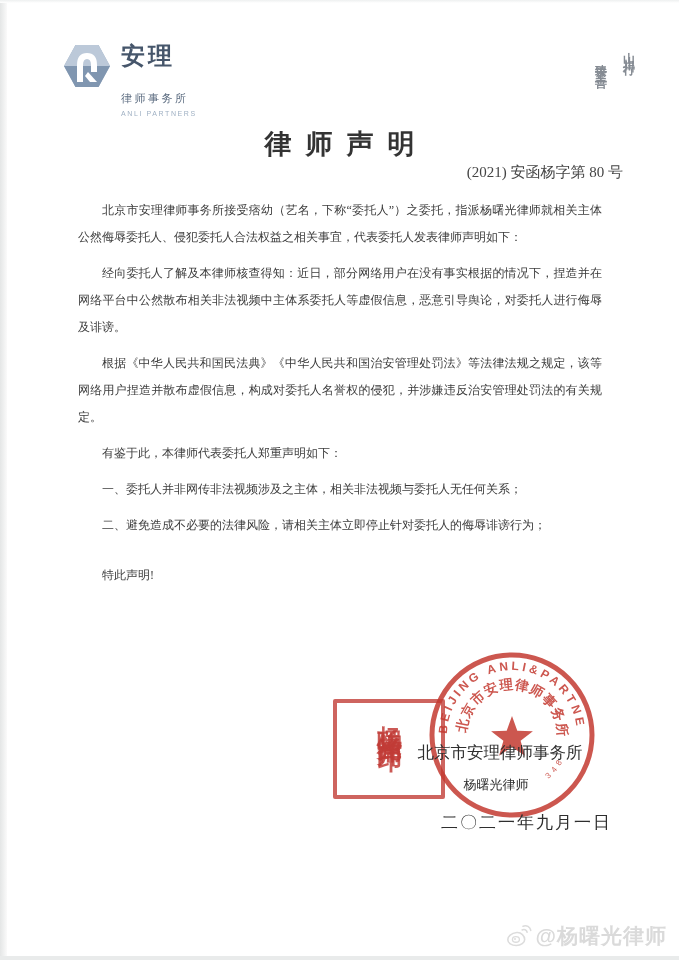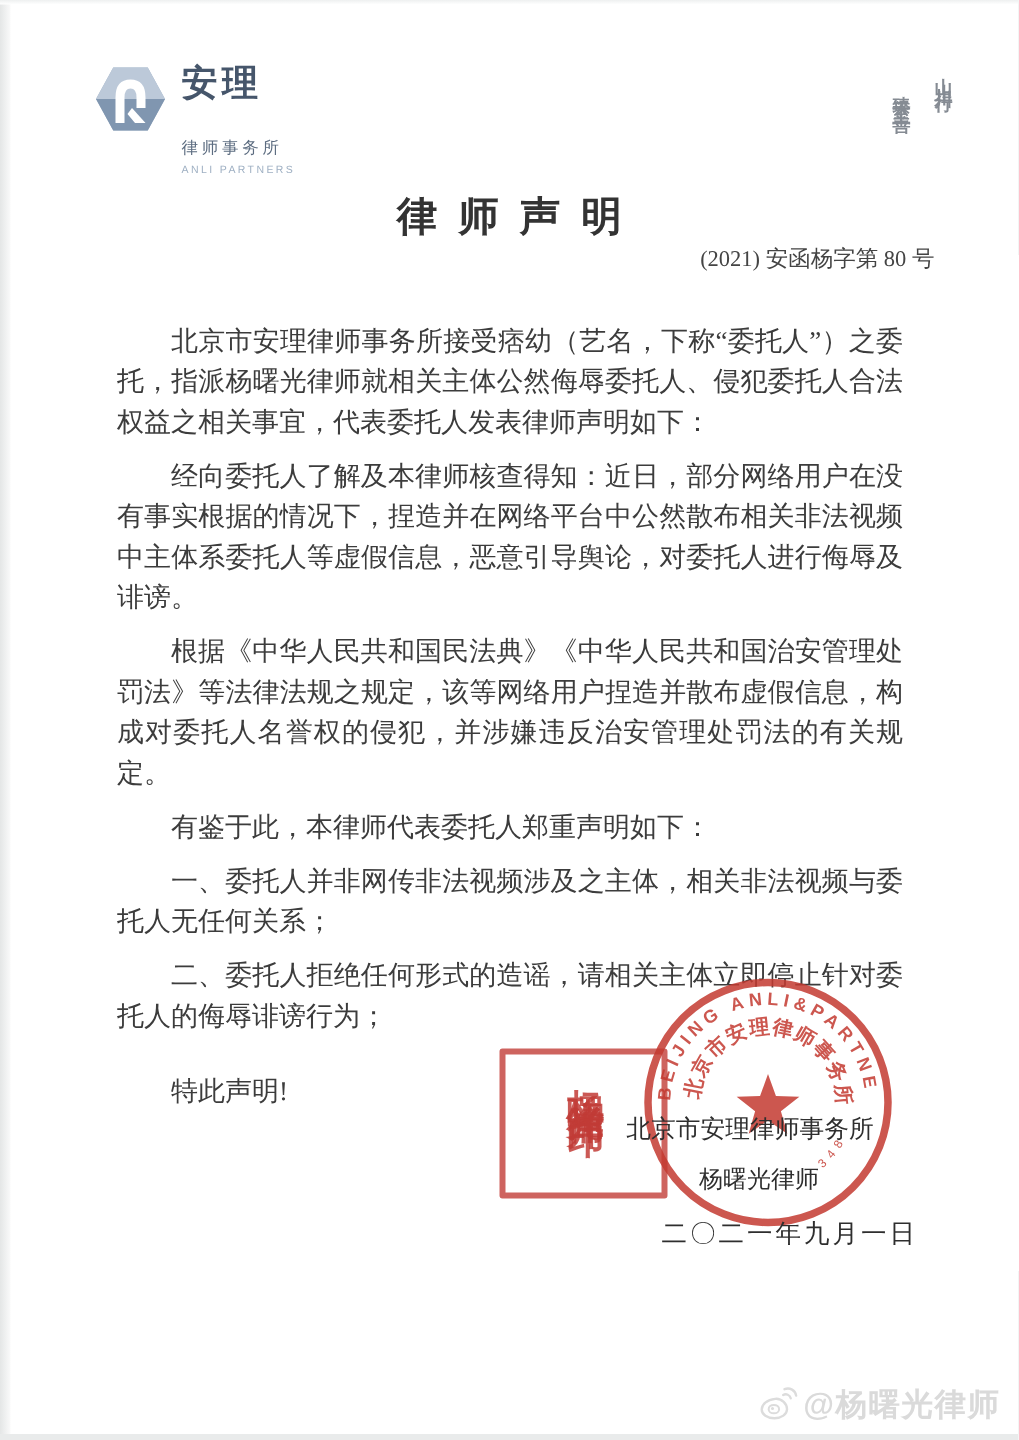--- a/index.html
+++ b/index.html
@@ -29,22 +29,22 @@
   }
   .motto .col-left { margin-top:12px; margin-right:16px; }
 
   
   .doc-title { position:absolute; top:126px; left:0; width:100%; text-align:center;
     font-size:27px; font-weight:bold; letter-spacing:14px; text-indent:14px; color:#333; }
   .doc-number { position:absolute; top:163px; left:0; width:595px; text-align:right;
     font-size:15px; color:#444;margin-left:28px; }
 
   
-  .body-text { position:absolute; top:214px; left:78px; width:524px;
-    font-size:18px; line-height:27px; text-align:justify; color:#3c3c3c; }
+  .body-text { position:absolute; top:197px; left:78px; width:524px;
+    font-size:12px; line-height:27px; text-align:justify; color:#3c3c3c; }
   .body-text p { text-indent:2em; margin-bottom:9px; }
   .body-text p.closing { margin-top:23px; }
 
   
   .seal-square {
     position:absolute; left:333px; top:699px; width:112px; height:100px;
     border:4px solid rgba(188,44,38,.8); display:flex; justify-content:center;
     padding:3px 0; opacity:.92; border-radius:2px;
   }
   .seal-square-inner { writing-mode:vertical-rl; display:flex; }
@@ -52,22 +52,22 @@
     writing-mode:vertical-rl; font-size:25px; font-weight:bold;
     color:rgba(188,44,38,.85); letter-spacing:4px; line-height:1.35;
   }
 
   
   .seal-round { position:absolute; left:427px; top:650px; width:170px; height:170px; opacity:.85; }
 
   
   .sig-firm { position:absolute; top:742px; left:388px; width:224px; text-align:center;
     font-size:16.5px; color:#2e2e2e; z-index:5; }
-  .sig-lawyer { position:absolute; top:776px; left:394px; width:224px; text-align:center;
-    font-size:16px; color:#2e2e2e; z-index:5; }
+  .sig-lawyer { position:absolute; top:776px; left:384px; width:224px; text-align:center;
+    font-size:13px; color:#2e2e2e; z-index:5; }
   .sig-date { position:absolute; top:811px; left:388px; width:224px; text-align:right;
     font-size:17px; letter-spacing:2px; color:#2e2e2e; z-index:5; }
 
   
   .watermark { position:absolute; right:12px; bottom:6px; display:flex; align-items:center;
     color:#dadada; font-size:21px; letter-spacing:1px; font-weight:bold;
     font-family:Liberation Sans, sans-serif; }
   .watermark svg { margin-right:4px; }
 </style>
 </head>
@@ -99,21 +99,21 @@
 
   <div class="doc-title">律师声明</div>
   <div class="doc-number">(2021) 安函杨字第 80 号</div>
 
   <div class="body-text">
     <p>北京市安理律师事务所接受痞幼（艺名，下称“委托人”）之委托，指派杨曙光律师就相关主体公然侮辱委托人、侵犯委托人合法权益之相关事宜，代表委托人发表律师声明如下：</p>
     <p>经向委托人了解及本律师核查得知：近日，部分网络用户在没有事实根据的情况下，捏造并在网络平台中公然散布相关非法视频中主体系委托人等虚假信息，恶意引导舆论，对委托人进行侮辱及诽谤。</p>
     <p>根据《中华人民共和国民法典》《中华人民共和国治安管理处罚法》等法律法规之规定，该等网络用户捏造并散布虚假信息，构成对委托人名誉权的侵犯，并涉嫌违反治安管理处罚法的有关规定。</p>
     <p>有鉴于此，本律师代表委托人郑重声明如下：</p>
     <p>一、委托人并非网传非法视频涉及之主体，相关非法视频与委托人无任何关系；</p>
-    <p>二、委托人拒绝任何形式的造谣，请相关主体立即停止针对委托人的侮辱诽谤行为；</p>
+    <p>二、避免造成不必要的法律风险，请相关主体立即停止针对委托人的侮辱诽谤行为；</p>
     <p class="closing">特此声明!</p>
   </div>
 
   <div class="seal-square">
     <div class="seal-square-inner">
       <span>杨曙光</span>
       <span>律师印</span>
     </div>
   </div>
 

